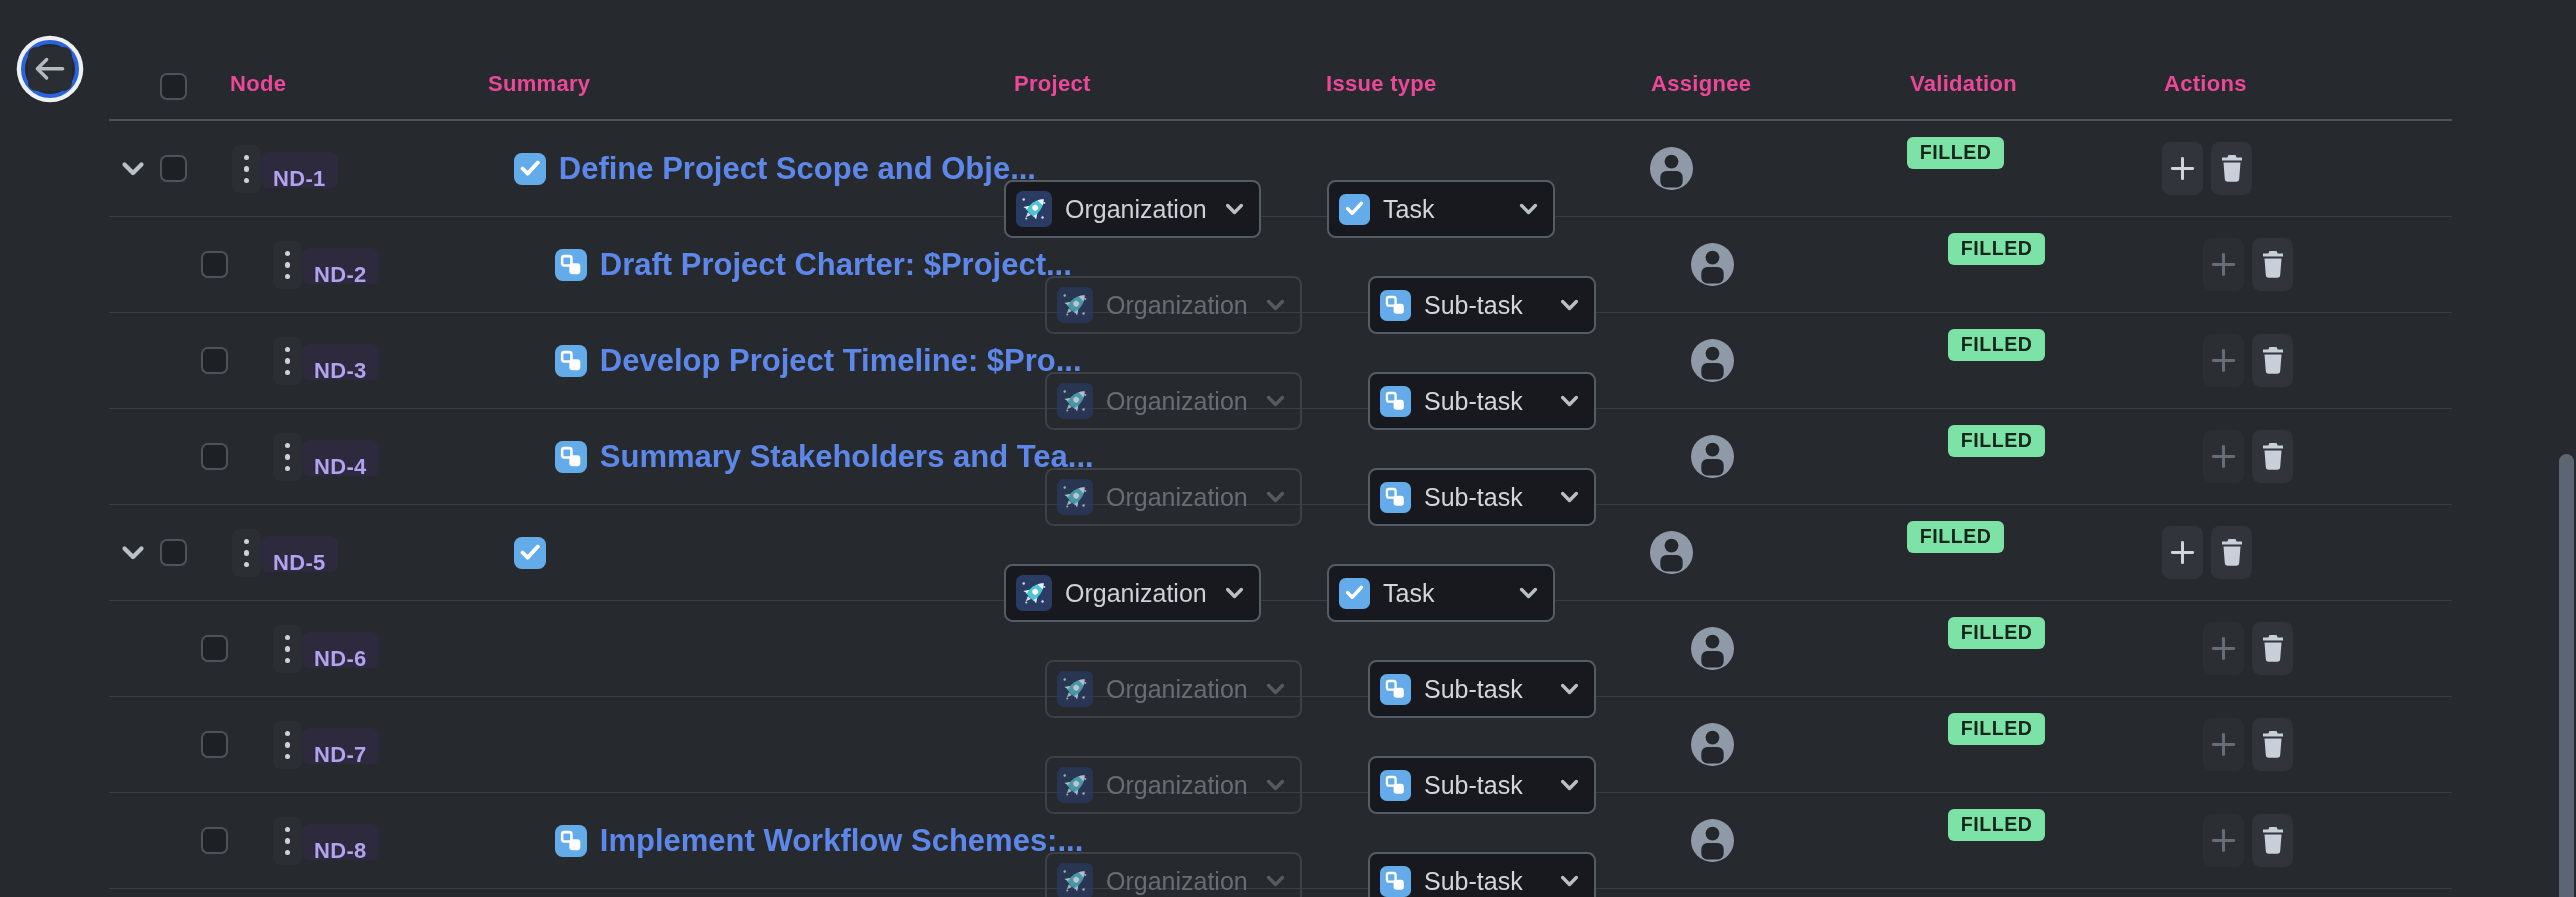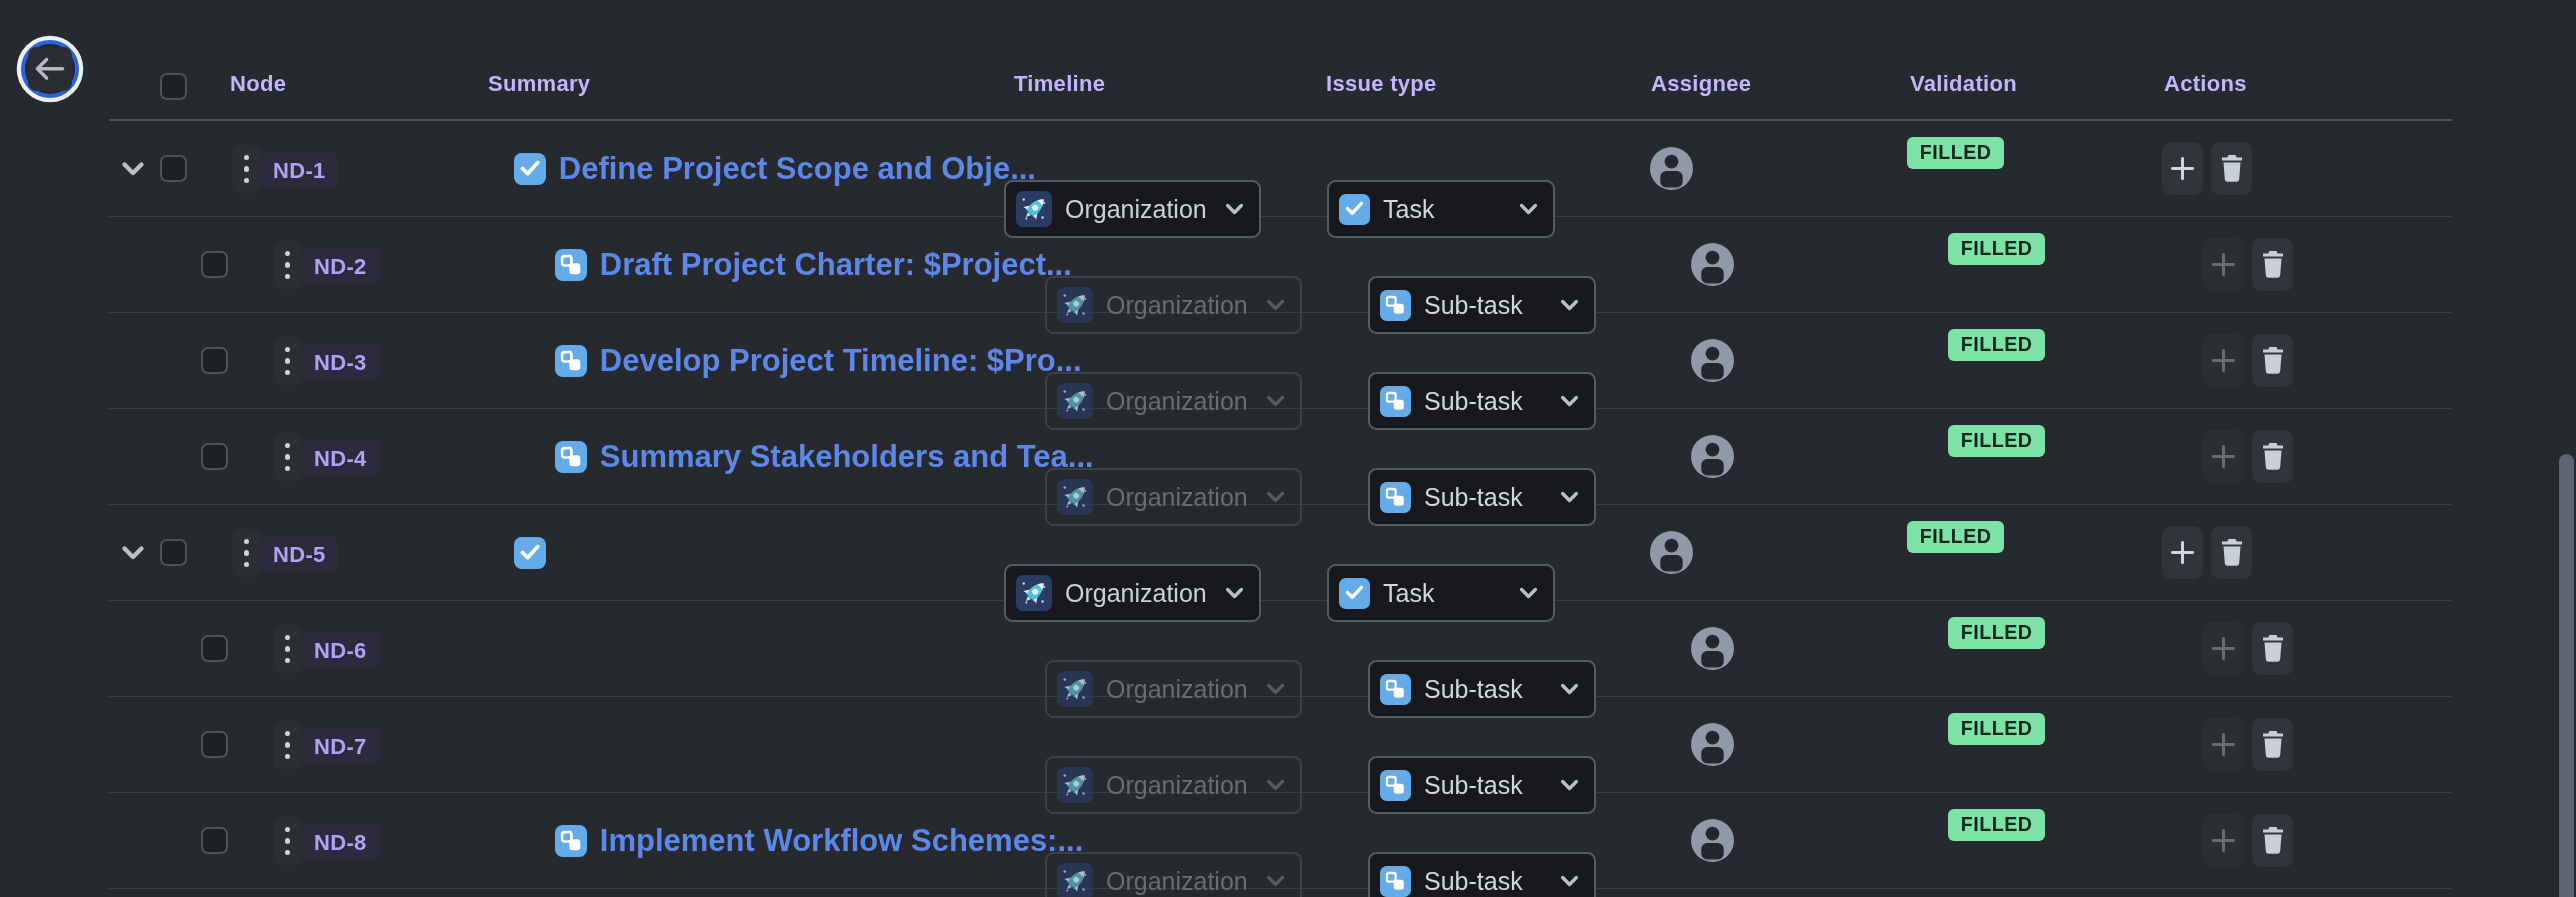--- a/index.html
+++ b/index.html
@@ -13,21 +13,21 @@
   .back-btn{
     position:absolute;left:21px;top:40px;width:58px;height:58px;border-radius:50%;
     background:#24272c;border:4.3px solid #2b63dc;box-shadow:0 0 0 4.3px #eef1f4;
     display:flex;align-items:center;justify-content:center;cursor:pointer;padding:0;
   }
   .back-btn .pad{width:44px;height:44px;border-radius:8.5px;background:#2a2d32;
     display:flex;align-items:center;justify-content:center}
   
   .table{position:absolute;left:109px;top:0;width:2343px}
   .thead{position:relative;height:119px;border-bottom:2.6px solid #4e535b}
-  .th{position:absolute;bottom:22px;color:#c4b5fd;font-size:22px;font-weight:700;letter-spacing:0.3px;white-space:nowrap}
+  .th{position:absolute;bottom:22px;color:#ec4899;font-size:22px;font-weight:700;letter-spacing:0.3px;white-space:nowrap}
   .th-node{left:121px}.th-summary{left:379px}.th-project{left:905px}.th-issue{left:1217px}
   .th-assignee{left:1542px}.th-validation{left:1801px}.th-actions{left:2055px}
   .cb{
     position:absolute;width:27px;height:27px;border-radius:6.8px;
     background:#1d2024;border:2.6px solid #4d535b;box-sizing:border-box;cursor:pointer;
   }
   .thead .cb{left:51px;top:73px}
   
   .row{position:relative;height:95px;border-bottom:1.7px solid #393d44}
   .row-inner{position:absolute;top:0;left:0;right:0;height:100%}
@@ -36,21 +36,21 @@
   .chevron{position:absolute;left:8.5px;top:35px;width:31px;height:25.6px;display:flex;align-items:center;justify-content:center;cursor:pointer}
   .row .cb{left:51px;top:34px}
   .drag{
     position:absolute;left:123px;top:24px;width:29px;height:48px;border-radius:7.7px;background:#2b2e33;
     display:flex;flex-direction:column;align-items:center;justify-content:center;gap:6.8px;cursor:grab;
   }
   .drag i{width:5.1px;height:5.1px;border-radius:50%;background:#ced3d9}
   .ndbadge{
     position:absolute;left:152px;top:31px;height:36px;box-sizing:border-box;
     background:#2d2a3e;color:#b3a1f1;font-size:22px;font-weight:700;letter-spacing:0.3px;
-    border-radius:6.8px;padding:6px 12px;line-height:25.6px;white-space:nowrap;
+    border-radius:6.8px;padding:14px 12px;line-height:25.6px;white-space:nowrap;
   }
   .sumwrap{position:absolute;left:405px;top:0;height:100%;display:flex;align-items:center;gap:12.8px}
   .sicon{width:32px;height:32px;border-radius:7.7px;background:#63abe9;display:flex;align-items:center;justify-content:center;flex:0 0 auto}
   .sicon.small{width:31px;height:31px;border-radius:6.8px}
   .sumlink{color:#5d87e8;font-size:31px;font-weight:700;text-decoration:none;white-space:nowrap;cursor:pointer}
   
   .dd{
     position:absolute;top:19px;height:58px;box-sizing:border-box;border-radius:8.5px;
     background:#17191e;border:2.6px solid #565c64;display:flex;align-items:center;
     padding:0 15.3px 0 10.2px;cursor:pointer;margin-top:40px;
@@ -94,21 +94,21 @@
         <path d="M15 4 L4 15 L15 26"></path>
     </svg>
   </span>
 </button>
 
 <div class="table">
   <div class="thead">
     <span class="cb"></span>
     <span class="th th-node">Node</span>
     <span class="th th-summary">Summary</span>
-    <span class="th th-project">Timeline</span>
+    <span class="th th-project">Project</span>
     <span class="th th-issue">Issue type</span>
     <span class="th th-assignee">Assignee</span>
     <span class="th th-validation">Validation</span>
     <span class="th th-actions">Actions</span>
   </div>
   <div id="tbody">
       <div class="row parent">
     <div class="row-inner">
       <span class="chevron parent-only">
         <svg width="24" height="15.3" viewBox="0 0 28 18" fill="none" stroke="#bac0c8" stroke-width="5" stroke-linecap="round" stroke-linejoin="round">

